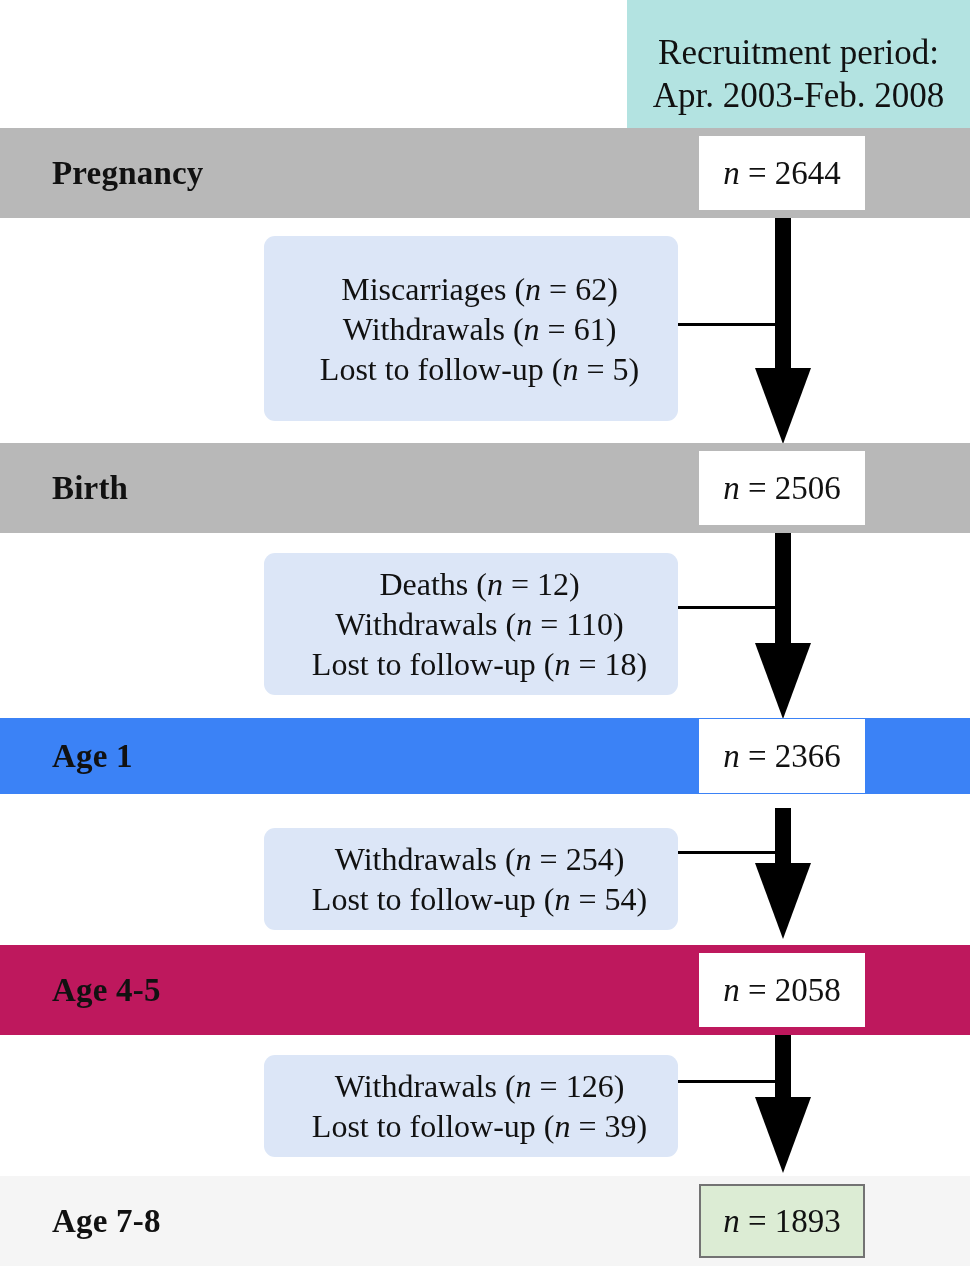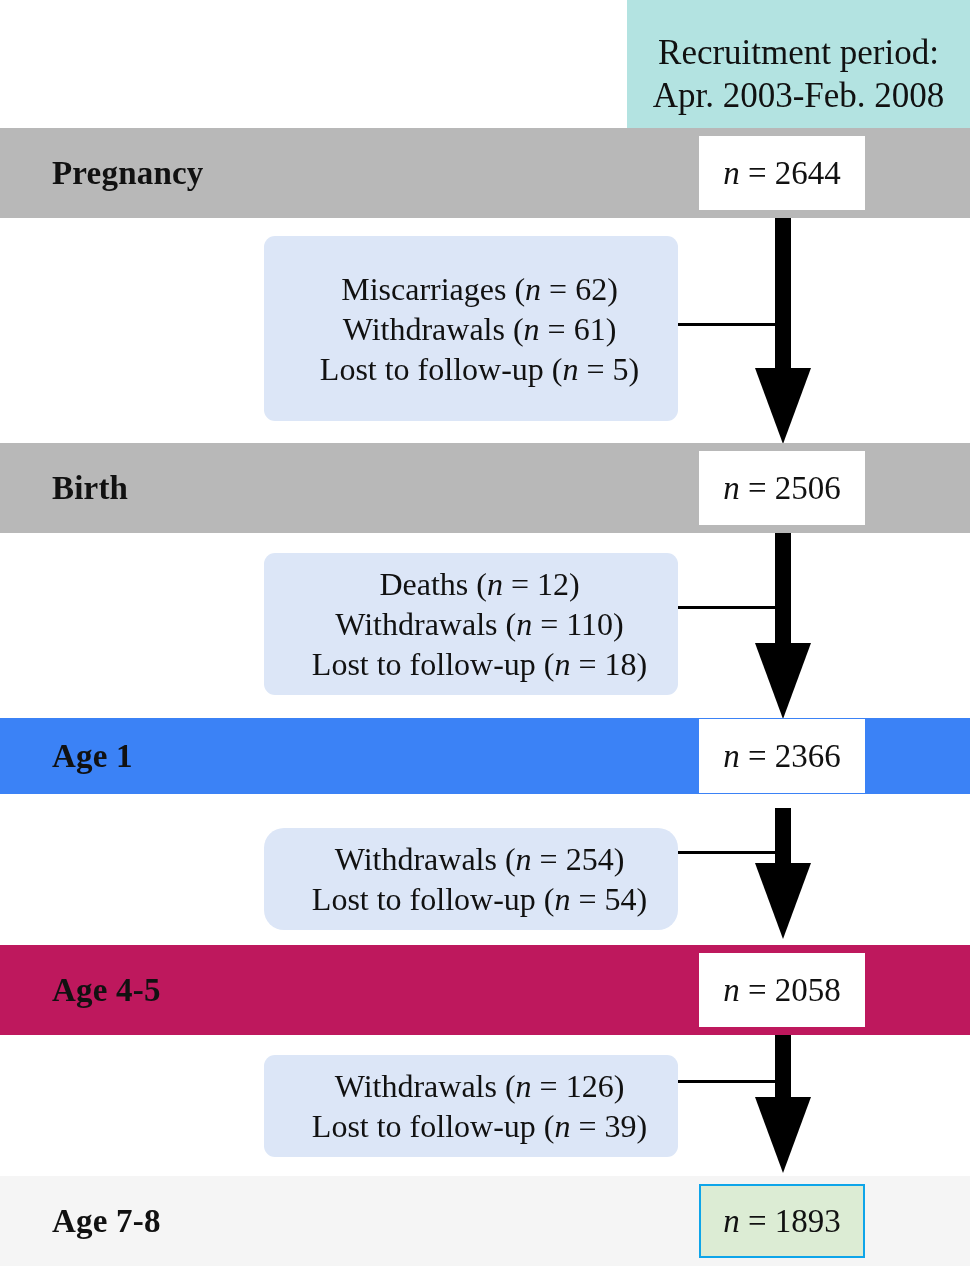--- a/index.html
+++ b/index.html
@@ -64,21 +64,21 @@
     width: 166px;
     height: 74px;
     background: #ffffff;
     display: flex;
     align-items: center;
     justify-content: center;
     box-sizing: border-box;
   }
   .n-box.final {
     background: #dcecd4;
-    border: 2px solid #0ea5e9;
+    border: 2px solid #737373;
   }
   .n-text {
     font-size: 33px;
     color: #111111;
     white-space: nowrap;
   }
   .n-text i {
     font-style: italic;
   }
 
@@ -179,21 +179,21 @@
     <div class="stage-label">Age 1</div>
     <div class="n-box">
       <span class="n-text"><i>n</i><span> = </span><span>2366</span></span>
     </div>
   </div>
 
   <div class="arrow" style="top:808px; height:55px;"></div>
   <div class="arrow-head" style="top:863px;"></div>
   <div class="connector" style="top:851px;"></div>
 
-  <div class="loss-box" style="top:828px; height:102px;border-radius:20px;">
+  <div class="loss-box" style="top:828px; height:102px;">
     <div class="loss-line">Withdrawals (<i>n</i> = 254)</div>
     <div class="loss-line">Lost to follow-up (<i>n</i> = 54)</div>
   </div>
 
   <div class="stage-band" style="top:945px; height:90px; background:#be185d;">
     <div class="stage-label">Age 4-5</div>
     <div class="n-box">
       <span class="n-text"><i>n</i><span> = </span><span>2058</span></span>
     </div>
   </div>

